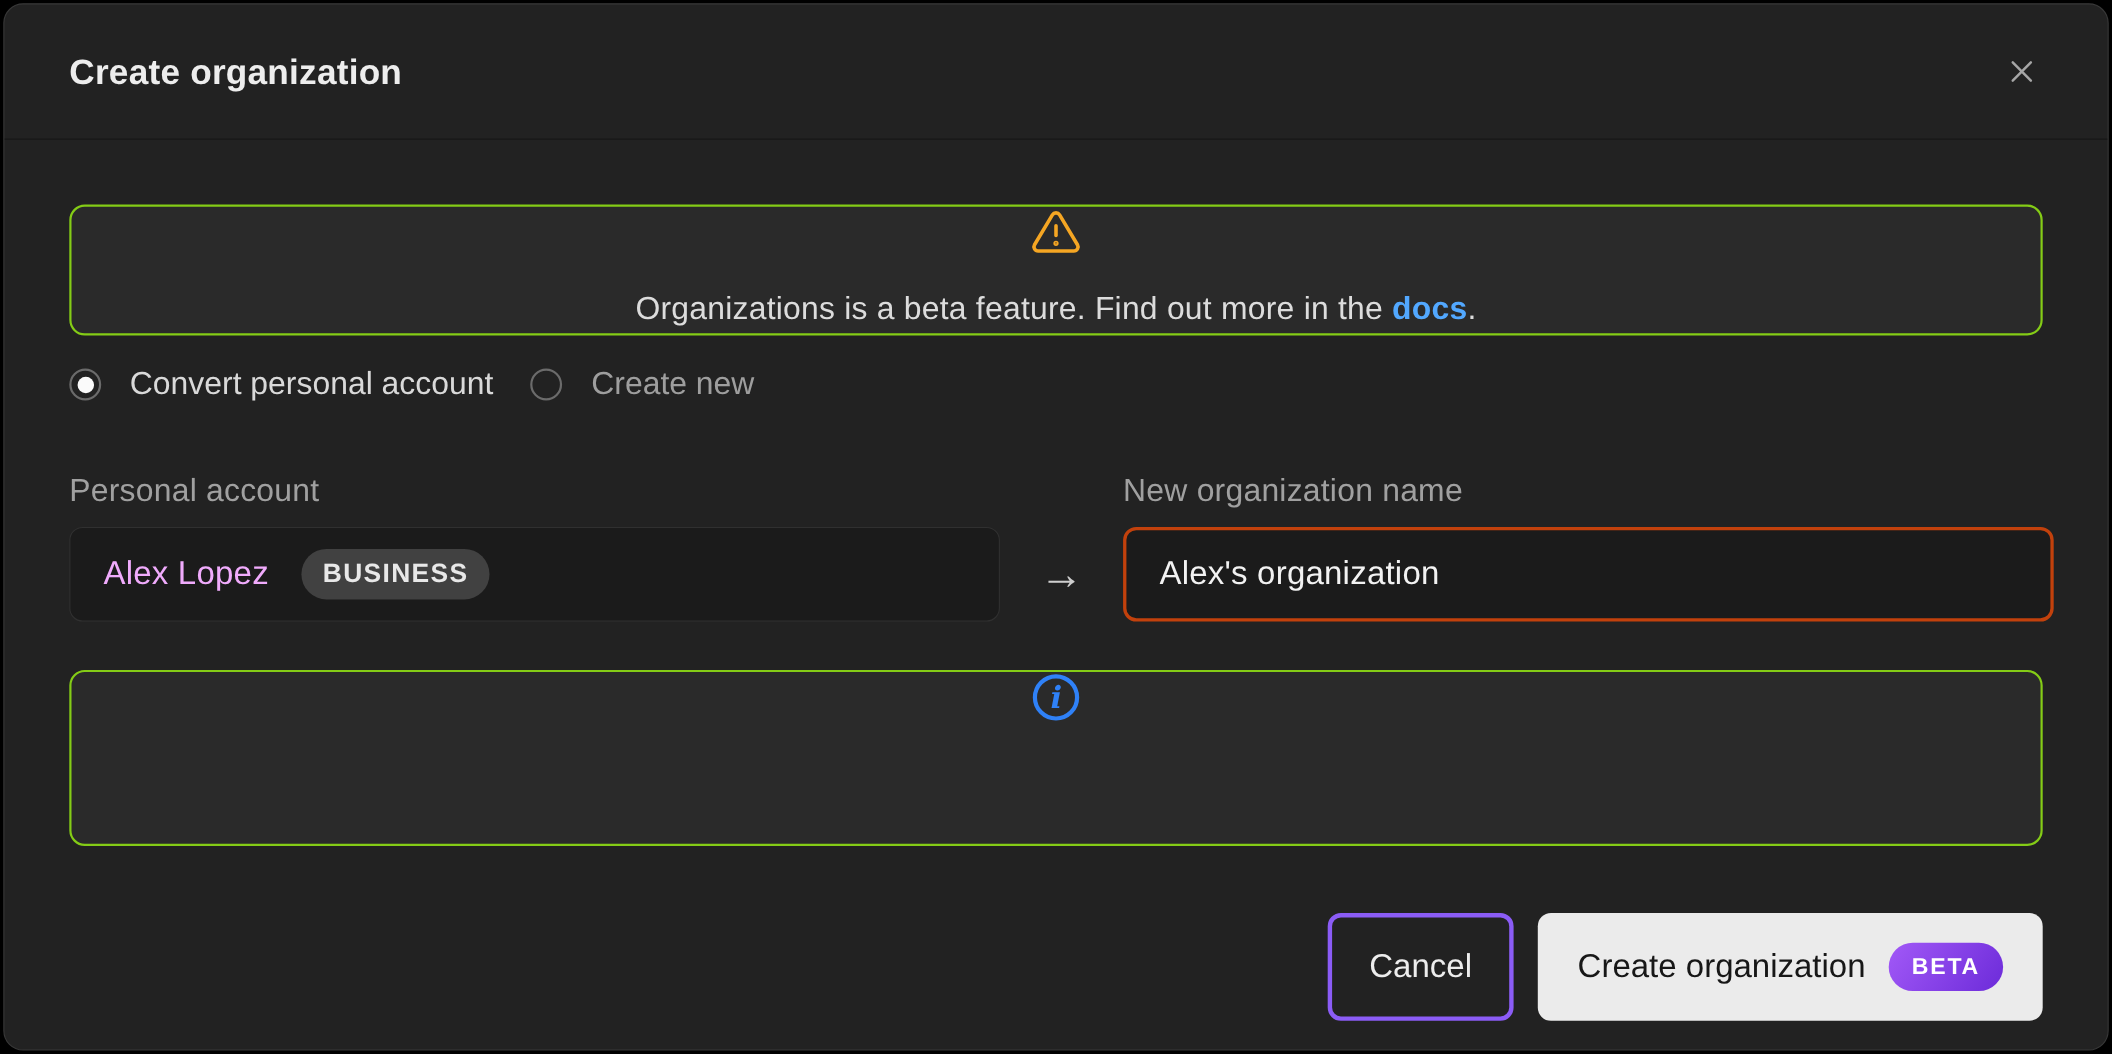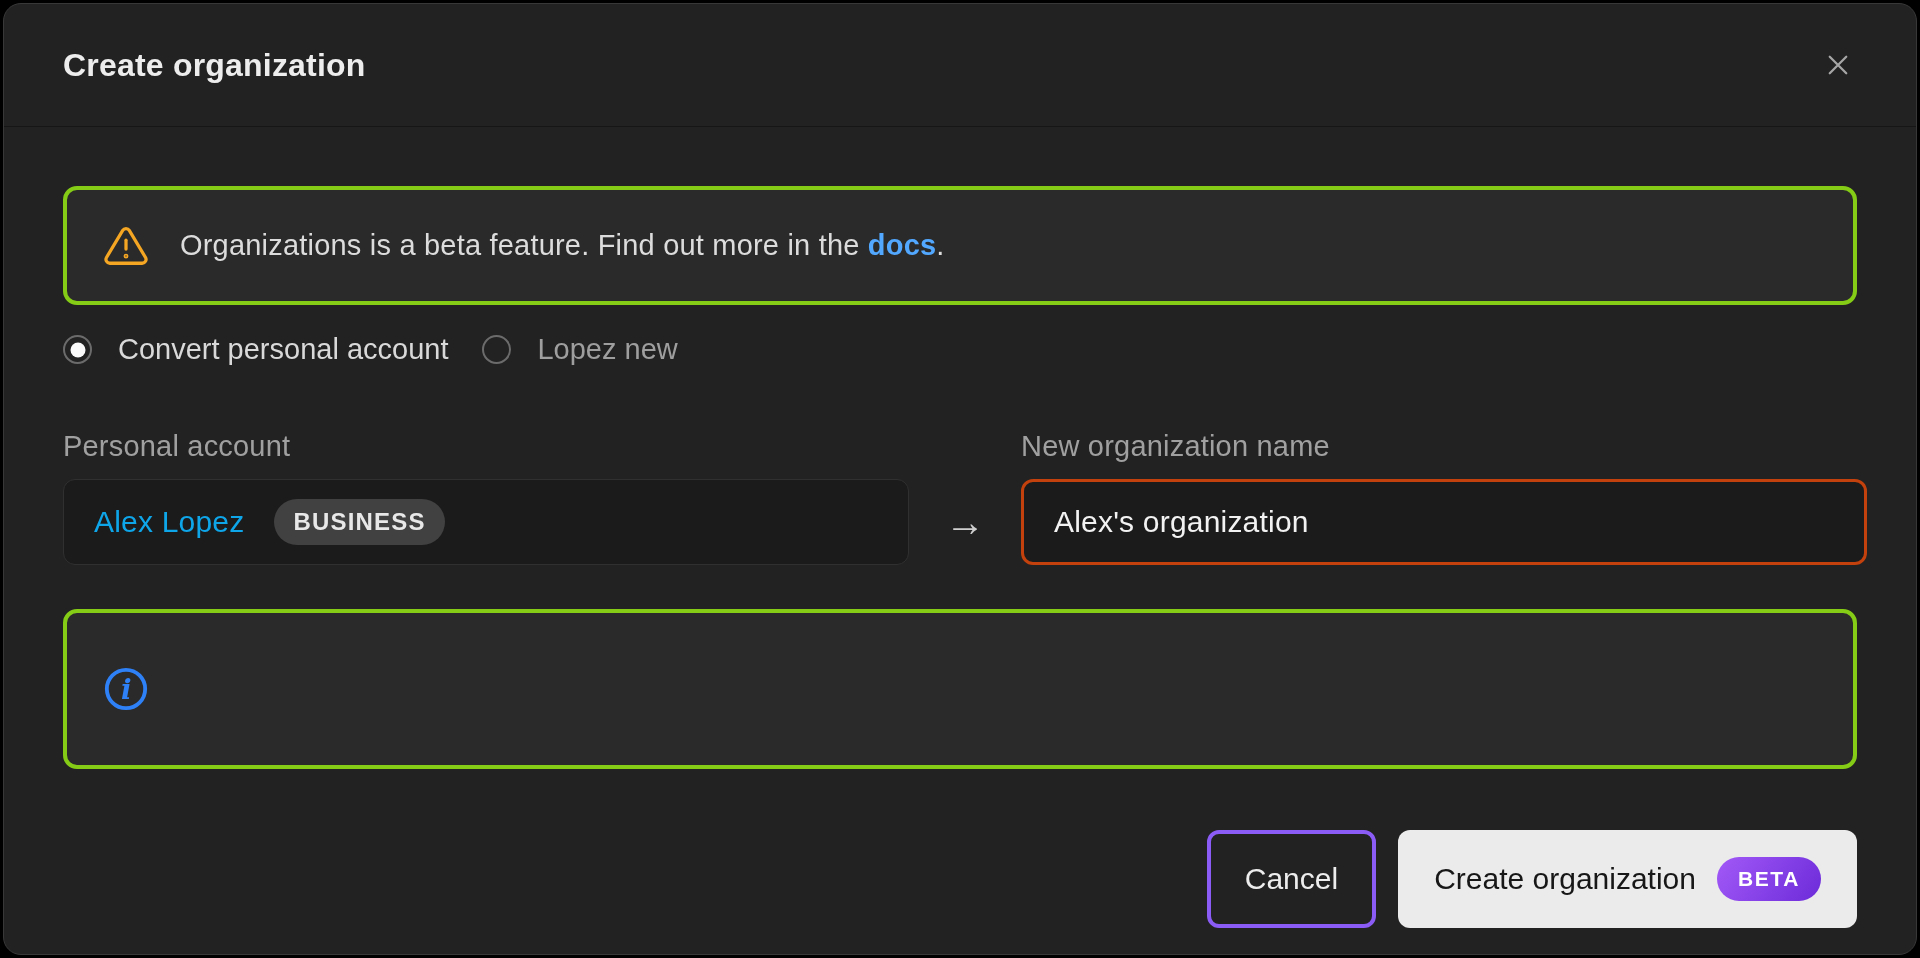--- a/index.html
+++ b/index.html
@@ -21,22 +21,22 @@
   .close-btn {
     width: 44px; height: 44px; display: flex; align-items: center; justify-content: center;
     cursor: pointer; background: none; border: none;
   }
   .close-btn svg { width: 36px; height: 36px; stroke: #a6a6a6; }
 
   .modal-body { padding: 0 59px; }
 
   
   .banner {
-    border: 4px solid #84cc16; border-radius: 14px; background: #2a2a2a;
-    display: flex; align-items: center; padding: 0 36px;
+    border: 2px solid #84cc16; border-radius: 14px; background: #2a2a2a;
+    display: flex; align-items: center; padding: 0 36px; flex-direction: column;
   }
   .banner-beta { margin-top: 59px; height: 119px; gap: 31px; }
   .banner-info { margin-top: 44px; height: 160px; gap: 29px; align-items: center; }
   .banner-text { font-size: 29px; color: #dcdcdc; letter-spacing: 0.2px; }
   .banner-text .link { color: var(--link-blue, #52a8ff); font-weight: 700; cursor: pointer; }
   .warning-svg { width: 46px; height: 46px; flex: 0 0 auto; }
   .info-svg { width: 46px; height: 46px; flex: 0 0 auto; }
   .info-text { font-size: 29px; color: #e4e4e4; line-height: 55px; max-width: 1655px; letter-spacing: 0.2px; }
 
   
@@ -61,21 +61,21 @@
   }
   .field-label { font-size: 29px; color: #a0a0a0; margin-bottom: 16px; letter-spacing: 0.2px; }
   .lbl-left { grid-column: 1; grid-row: 1; }
   .lbl-right { grid-column: 3; grid-row: 1; }
   .field-box {
     grid-row: 2; height: 86px; border-radius: 12px;
     background: #1b1b1b; border: 1px solid #303030;
     display: flex; align-items: center; padding: 0 30px; gap: 30px;
   }
   .field-left { grid-column: 1; }
-  .field-value { font-size: 30px; color: #0ea5e9; letter-spacing: 0.2px; }
+  .field-value { font-size: 30px; color: #f0abfc; letter-spacing: 0.2px; }
   .account-badge {
     background: #414141; color: #e8e8e8; font-size: 24px; font-weight: 700;
     letter-spacing: 1.2px; padding: 9px 19px; border-radius: 999px;
   }
   .arrow-cell {
     grid-column: 2; grid-row: 2; align-self: center; justify-self: center;
     font-size: 40px; color: #cfcfcf;
   }
   .field-input {
     grid-column: 3; grid-row: 2; height: 86px; width: 846px; border-radius: 12px;
@@ -131,21 +131,21 @@
       </div>
     </div>
 
     <div class="radio-row">
       <div class="radio-group selected" role="radio" aria-checked="true">
         <span class="radio-circle"></span>
         <span class="radio-label">Convert personal account</span>
       </div>
       <div class="radio-group" role="radio" aria-checked="false">
         <span class="radio-circle"></span>
-        <span class="radio-label">Lopez new</span>
+        <span class="radio-label">Create new</span>
       </div>
     </div>
 
     <div class="convert-grid">
       <div class="field-label lbl-right">New organization name</div>
       <div class="field-label lbl-left">Personal account</div>
 
       <div class="field-box field-left">
         <span class="field-value">Alex Lopez</span>
         <span class="account-badge">BUSINESS</span>

